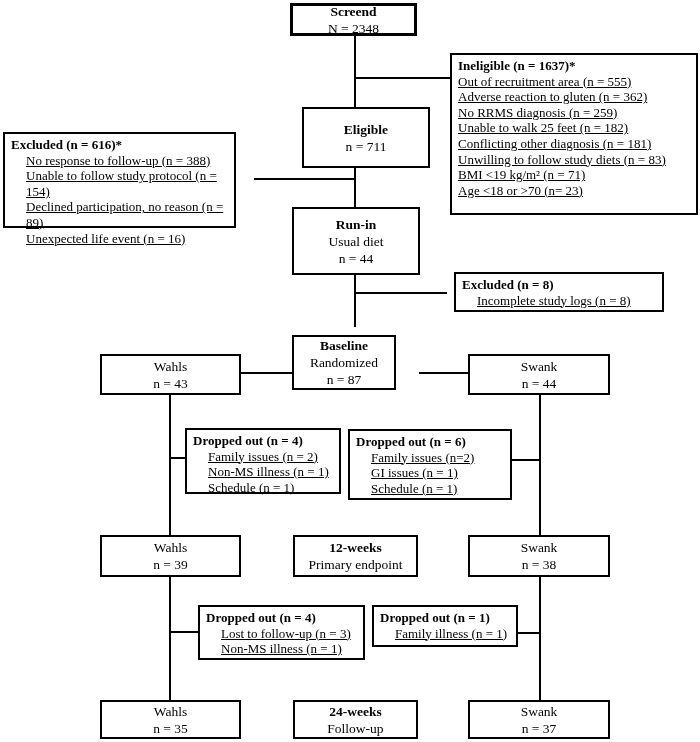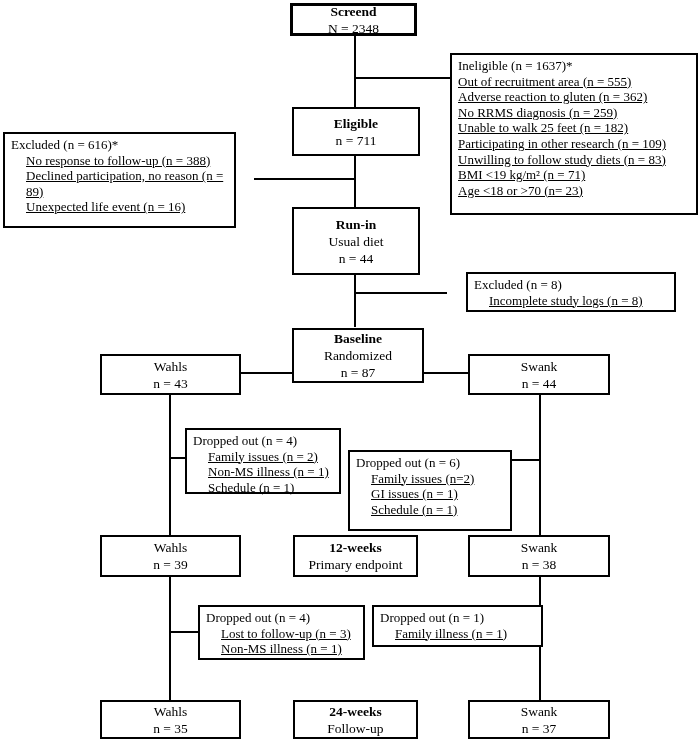--- a/index.html
+++ b/index.html
@@ -31,21 +31,21 @@
     line-height: 17px;
   }
   .cb .l1 { font-weight: bold; }
   .cb.plain .l1 { font-weight: normal; text-align: right; }
   
   .list-box {
     font-size: 13px;
     line-height: 15.6px;
     padding: 3px 6px 2px 6px;
   }
-  .list-box .bt { font-weight: normal; }
+  .list-box .bt { font-weight: bold; }
   .list-box .item { padding-left: 15px; text-decoration: underline; }
   .list-box.flush .item { padding-left: 0; }
   
   .cline { position: absolute; background: #000000; }
 </style>
 </head>
 <body>
 
 <div class="canvas">
 
@@ -70,50 +70,51 @@
     <div class="l1">Screend</div>
     <div class="l2">N = 2348</div>
   </div>
 
   <div class="box list-box flush" style="left:450px;top:53px;width:248px;height:162px">
     <div class="bt">Ineligible (n = 1637)*</div>
     <div class="item">Out of recruitment area (n = 555)</div>
     <div class="item">Adverse reaction to gluten (n = 362)</div>
     <div class="item">No RRMS diagnosis (n = 259)</div>
     <div class="item">Unable to walk 25 feet (n = 182)</div>
-    <div class="item">Participating in other research (n = 109)</div>
+    <div class="item">Conflicting other diagnosis (n = 181)</div>
     <div class="item">Unwilling to follow study diets (n = 83)</div>
     <div class="item">BMI &lt;19 kg/m² (n = 71)</div>
     <div class="item">Age &lt;18 or &gt;70 (n= 23)</div>
   </div>
 
-  <div class="box cb" style="left:292px;top:107px;width:128px;height:49px">
+  <div class="box cb" style="left:302px;top:107px;width:128px;height:61px">
     <div class="l1">Eligible</div>
     <div class="l2">n = 711</div>
   </div>
 
   <div class="box list-box" style="left:3px;top:132px;width:233px;height:96px">
     <div class="bt">Excluded (n = 616)*</div>
     <div class="item">No response to follow-up (n = 388)</div>
+    <div class="item">Unable to follow study protocol (n = 154)</div>
     <div class="item">Declined participation, no reason (n = 89)</div>
     <div class="item">Unexpected life event (n = 16)</div>
   </div>
 
   <div class="box cb" style="left:292px;top:207px;width:128px;height:68px">
     <div class="l1">Run-in</div>
     <div class="l2">Usual diet</div>
     <div class="l3">n = 44</div>
   </div>
 
-  <div class="box list-box" style="left:466px;top:272px;width:210px;height:40px">
+  <div class="box list-box" style="left:454px;top:272px;width:210px;height:40px">
     <div class="bt">Excluded (n = 8)</div>
     <div class="item">Incomplete study logs (n = 8)</div>
   </div>
 
-  <div class="box cb" style="left:292px;top:328px;width:132px;height:55px">
+  <div class="box cb" style="left:292px;top:335px;width:104px;height:55px">
     <div class="l1">Baseline</div>
     <div class="l2">Randomized</div>
     <div class="l3">n = 87</div>
   </div>
 
   <div class="box cb plain" style="left:100px;top:354px;width:141px;height:41px">
     <div class="l1">Wahls</div>
     <div class="l2">n = 43</div>
   </div>
 
@@ -122,21 +123,21 @@
     <div class="l2">n = 44</div>
   </div>
 
   <div class="box list-box" style="left:185px;top:428px;width:156px;height:66px">
     <div class="bt">Dropped out (n = 4)</div>
     <div class="item">Family issues (n = 2)</div>
     <div class="item">Non-MS illness (n = 1)</div>
     <div class="item">Schedule (n = 1)</div>
   </div>
 
-  <div class="box list-box" style="left:348px;top:450px;width:164px;height:81px">
+  <div class="box list-box" style="left:348px;top:429px;width:164px;height:71px">
     <div class="bt">Dropped out (n = 6)</div>
     <div class="item">Family issues (n=2)</div>
     <div class="item">GI issues (n = 1)</div>
     <div class="item">Schedule (n = 1)</div>
   </div>
 
   <div class="box cb plain" style="left:100px;top:535px;width:141px;height:42px">
     <div class="l1">Wahls</div>
     <div class="l2">n = 39</div>
   </div>
@@ -150,21 +151,21 @@
     <div class="l1">Swank</div>
     <div class="l2">n = 38</div>
   </div>
 
   <div class="box list-box" style="left:198px;top:605px;width:167px;height:55px">
     <div class="bt">Dropped out (n = 4)</div>
     <div class="item">Lost to follow-up (n = 3)</div>
     <div class="item">Non-MS illness (n = 1)</div>
   </div>
 
-  <div class="box list-box" style="left:372px;top:605px;width:171px;height:42px">
+  <div class="box list-box" style="left:372px;top:605px;width:146px;height:42px">
     <div class="bt">Dropped out (n = 1)</div>
     <div class="item">Family illness (n = 1)</div>
   </div>
 
   <div class="box cb plain" style="left:100px;top:700px;width:141px;height:39px">
     <div class="l1">Wahls</div>
     <div class="l2">n = 35</div>
   </div>
 
   <div class="box cb" style="left:293px;top:700px;width:125px;height:39px">

